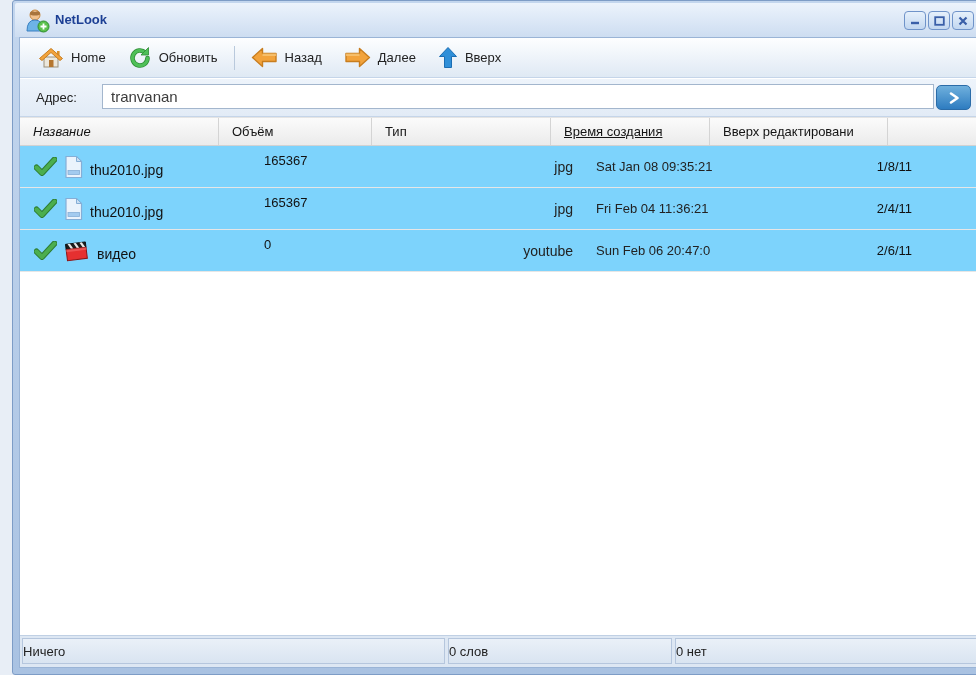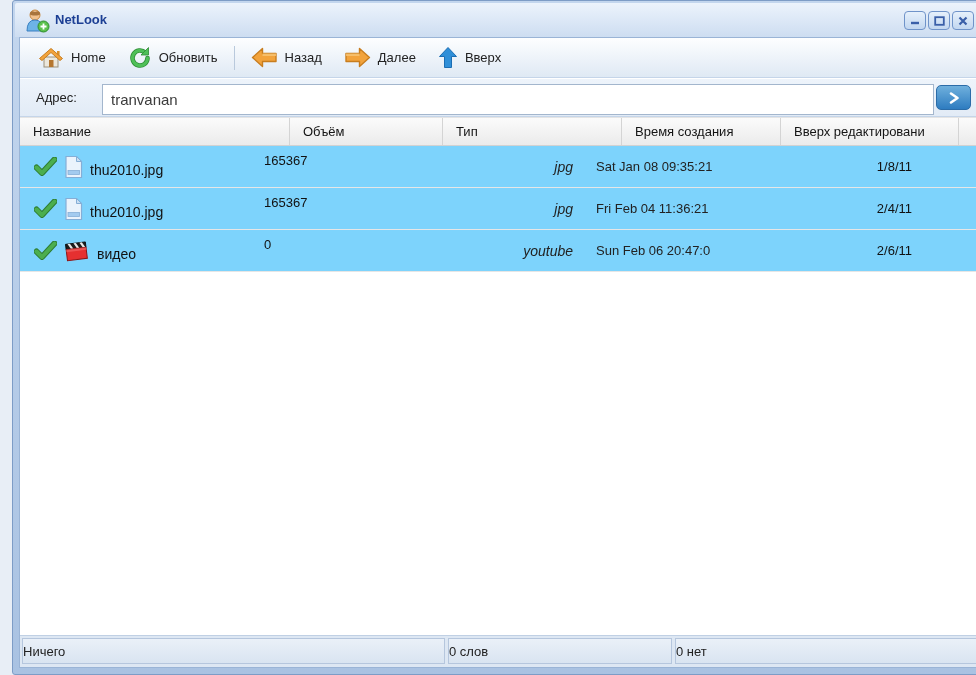--- a/index.html
+++ b/index.html
@@ -55,21 +55,21 @@
   .tb-icon { display:block; }
 
   
   .addressbar {
     position:absolute; left:0; right:0; top:41px; height:38px;
     background: linear-gradient(#eef4fb, #e2ebf6);
     border-bottom:1px solid #c5d5e9;
   }
   .addr-label { position:absolute; left:16px; top:11px; font-size:13px; color:#222; }
   .addr-input {
-    position:absolute; left:82px; top:5px; width:832px; height:31px;
+    position:absolute; left:82px; top:5px; width:832px; height:25px;
     border:1px solid #a3b6cd; background:#ffffff;
     font-family:"Liberation Sans", sans-serif; font-size:15px; color:#3c3c3c;
     padding:0 8px; outline:none;
   }
   .go-btn {
     position:absolute; right:9px; top:6px; width:35px; height:25px;
     background: linear-gradient(#6fb0dd, #2e7cc0);
     border:1px solid #2b6ca8; border-radius:5px;
     display:flex; align-items:center; justify-content:center; cursor:pointer;
   }
@@ -81,31 +81,31 @@
     background: linear-gradient(#fbfbfb, #ebebeb);
     border-top:1px solid #e4e4e4; border-bottom:1px solid #d2d2d2;
     display:flex;
   }
   .th {
     height:100%; display:flex; align-items:center;
     padding-left:13px; font-size:13px; color:#141414;
     border-right:1px solid #d4d4d4; overflow:hidden; white-space:nowrap;
     flex:none; cursor:pointer;
   }
-  .th-name { width:270px; } .th-size { width:153px; } .th-type { width:179px; }
-  .th-created { width:159px; } .th-edited { width:178px; }
+  .th-name { width:199px;font-style:italic; } .th-size { width:153px; } .th-type { width:179px; }
+  .th-created { width:159px;text-decoration:underline; } .th-edited { width:178px; }
   .th-fill { flex:1; border-right:none; padding-left:0; }
 
   .rows { position:absolute; left:0; right:0; top:29px; }
   .row { position:relative; height:42px; border-bottom:1px solid #e6e6e6; display:flex; cursor:pointer; background:#7dd3fc; }
   .cell { flex:none; display:flex; align-items:center; overflow:hidden; white-space:nowrap; font-size:13px; color:#111; }
   .c-name { width:229px; padding-left:14px; gap:7px; }
   .c-name .fname { margin-top:6px; font-size:14px; }
   .c-size { width:153px; padding-left:15px; align-items:flex-start; padding-top:7px; }
-  .c-type { width:179px; justify-content:flex-end; padding-right:8px; font-size:14px; color:#222;font-style:italic; }
+  .c-type { width:179px; justify-content:flex-end; padding-right:8px; font-size:14px; color:#222; }
   .c-created { width:159px; padding-left:15px; color:#222; }
   .c-edited { width:178px; justify-content:flex-end; padding-right:6px; }
 
   
   .statusbar {
     position:absolute; left:0; right:0; bottom:0; height:32px;
     background:#dde7f3; border-top:1px solid #c0d0e4;
   }
   .sb-seg {
     position:absolute; top:2px; height:26px;

